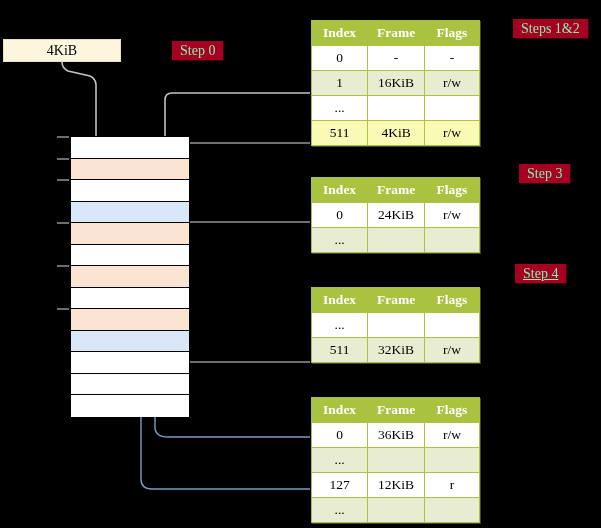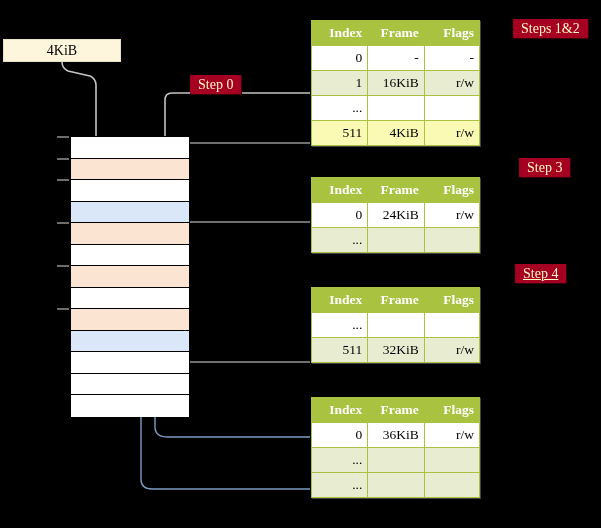--- a/index.html
+++ b/index.html
@@ -16,21 +16,21 @@
   
   .memblock{
     position:absolute;box-sizing:border-box;
     background:#FDF6DC;border:1px solid #E8E0BE;
     font-size:14px;line-height:22px;text-align:center;color:#000;
   }
 
   
   .badge{
     position:absolute;box-sizing:border-box;
-    background:#A50021;color:#fef9c3;
+    background:#A50021;color:#86efac;
     font-size:14px;line-height:19px;
     padding:0 8px;white-space:nowrap;
     box-shadow:1px 1px 0 #3a0009;
   }
 
   
   #stack{position:absolute;left:70px;top:136px;width:120px;height:280px;
          border:1px solid #000;box-sizing:border-box;background:#fff;}
   .srow{box-sizing:border-box;height:21.5px;border-bottom:1px solid #000;background:#fff;}
   .srow.last{border-bottom:none;}
@@ -44,21 +44,21 @@
     border-collapse:collapse;
     font-size:13.5px;
     background:#fff;
     box-shadow:1px 1px 0 rgba(120,120,120,.55);
   }
   .ptable td,.ptable th{
     box-sizing:border-box;
     border:1px solid #A9C23F;
     padding:1px 5px;
     height:25px;
-    text-align:right;
+    text-align:center;
     font-weight:normal;
     white-space:nowrap;
   }
   .ptable th{
     background:#A9C23F;color:#fff;font-weight:bold;
     border:1px solid #A9C23F;
   }
   .ptable tr.alt td{background:#E8EDD2;}
   .ptable tr td{background:#fff;}
   .ptable td.hl{background:#FAFAB4;}
@@ -104,23 +104,23 @@
     <path d="M310,437 L168,437 Q155,437 155,427 L155,327" fill="none" stroke="#7E9BC4" stroke-width="1.4" marker-end="url(#ablue)"></path>
 
     <path d="M310,489 L152,489 Q141,489 141,479 L141,442
              L141,240 Q141,234 143,232" fill="none" stroke="#7E9BC4" stroke-width="1.4" marker-end="url(#ablue)"></path>
   </svg>
 
   <div class="memblock" style="left:3px;top:39px;width:118px;height:23px;">
     <span>4KiB</span>
   </div>
 
-  <div class="badge" style="left:190px;top:41px;margin-top:34px;">Step 0</div>
+  <div class="badge" style="left:172px;top:41px;">Step 0</div>
   <div class="badge" style="left:513px;top:19px;">Steps 1&amp;2</div>
-  <div class="badge" style="left:519px;top:158px;">Step 3</div>
+  <div class="badge" style="left:519px;top:164px;">Step 3</div>
   <div class="badge" style="left:515px;top:264px;text-decoration:underline;">Step 4</div>
 
   <div id="stack">
       <div class="srow"></div>
       <div class="srow orange"></div>
       <div class="srow"></div>
       <div class="srow blue"></div>
       <div class="srow orange"></div>
       <div class="srow"></div>
       <div class="srow orange"></div>
@@ -225,20 +225,25 @@
         <tr>
           <td class="c-index">0</td>
           <td class="c-frame">36KiB</td>
           <td class="c-flags">r/w</td>
         </tr>
         <tr class="alt">
           <td class="c-index">...</td>
           <td class="c-frame"></td>
           <td class="c-flags"></td>
         </tr>
+        <tr>
+          <td class="c-index">127</td>
+          <td class="c-frame">12KiB</td>
+          <td class="c-flags">r</td>
+        </tr>
         <tr class="alt">
           <td class="c-index">...</td>
           <td class="c-frame"></td>
           <td class="c-flags"></td>
         </tr>
       </tbody>
     </table>
 
 </div>
 

